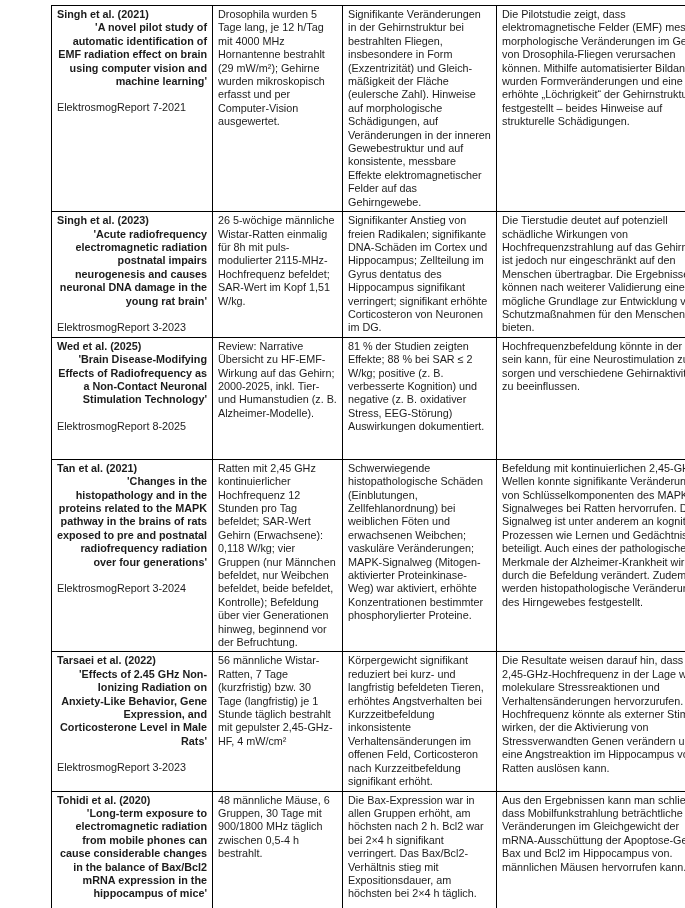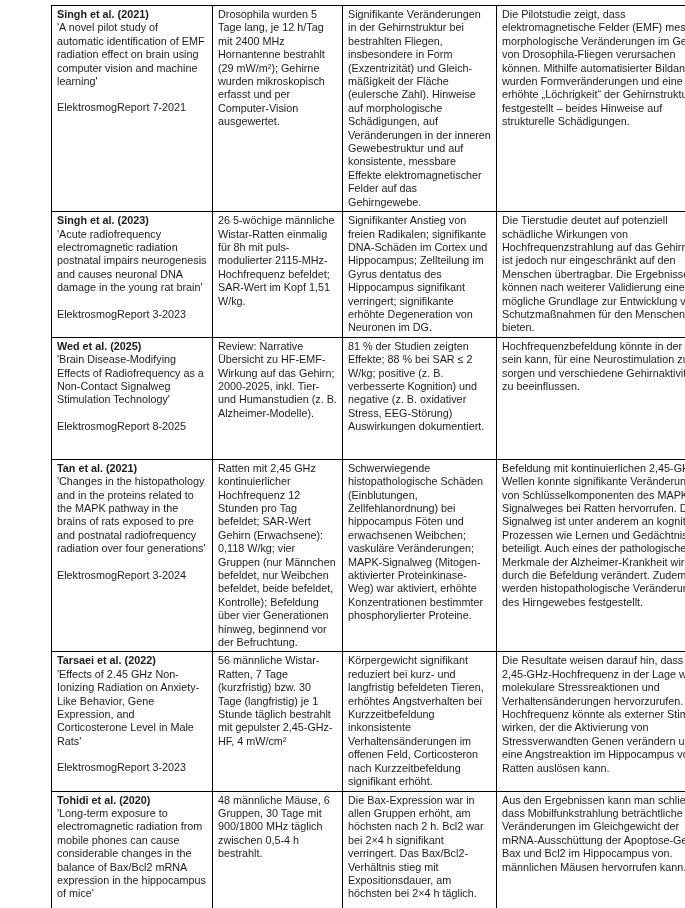--- a/index.html
+++ b/index.html
@@ -30,21 +30,21 @@
   td.cell {
     border: 1px solid #000000;
     vertical-align: top;
     padding: 2px 5px 2px 5px;
     font-size: 10.8px;
     line-height: 13.4px;
     text-align: left;
     word-wrap: break-word;
   }
   .study-name { font-weight: bold; }
-  .study-title { font-weight: normal; }
+  .study-title { font-weight: bold; text-align: right; }
   .study-source { margin-top: 13px; }
 </style>
 </head>
 <body>
 
 <div class="page">
   <table class="studies-table">
     <colgroup>
       <col class="c1">
         <col class="c2">
@@ -53,51 +53,51 @@
     </colgroup>
     <tbody>
 
       <tr class="study-row" style="height:191px;">
         <td class="cell">
           <div class="study-name">Singh et al. (2021)</div>
           <div class="study-title">'A novel pilot study of automatic identification of EMF radiation effect on brain using computer vision and machine learning'</div>
           <div class="study-source">ElektrosmogReport 7-2021</div>
         </td>
         <td class="cell">
-          <div>Drosophila wurden 5 Tage lang, je 12 h/Tag mit 2400 MHz Hornantenne bestrahlt (29 mW/m²); Gehirne wurden mikroskopisch erfasst und per Computer-Vision ausgewertet.</div>
+          <div>Drosophila wurden 5 Tage lang, je 12 h/Tag mit 4000 MHz Hornantenne bestrahlt (29 mW/m²); Gehirne wurden mikroskopisch erfasst und per Computer-Vision ausgewertet.</div>
         </td>
         <td class="cell">
           <div>Signifikante Veränderungen in der Gehirnstruktur bei bestrahlten Fliegen, insbesondere in Form (Exzentrizität) und Gleich-mäßigkeit der Fläche (eulersche Zahl). Hinweise auf morphologische Schädigungen, auf Veränderungen in der inneren Gewebestruktur und auf konsistente, messbare Effekte elektromagnetischer Felder auf das Gehirngewebe.</div>
         </td>
         <td class="cell">
           <div>Die Pilotstudie zeigt, dass elektromagnetische Felder (EMF) messbare morphologische Veränderungen im Gehirn von Drosophila-Fliegen verursachen können. Mithilfe automatisierter Bildanalyse wurden Formveränderungen und eine erhöhte „Löchrigkeit“ der Gehirnstruktur festgestellt – beides Hinweise auf strukturelle Schädigungen.</div>
         </td>
       </tr>
 
       <tr class="study-row" style="height:122px;">
         <td class="cell">
           <div class="study-name">Singh et al. (2023)</div>
           <div class="study-title">'Acute radiofrequency electromagnetic radiation postnatal impairs neurogenesis and causes neuronal DNA damage in the young rat brain'</div>
           <div class="study-source">ElektrosmogReport 3-2023</div>
         </td>
         <td class="cell">
           <div>26 5-wöchige männliche Wistar-Ratten einmalig für 8h mit puls-modulierter 2115-MHz-Hochfrequenz befeldet; SAR-Wert im Kopf 1,51 W/kg.</div>
         </td>
         <td class="cell">
-          <div>Signifikanter Anstieg von freien Radikalen; signifikante DNA-Schäden im Cortex und Hippocampus; Zellteilung im Gyrus dentatus des Hippocampus signifikant verringert; signifikante erhöhte Degeneration von Neuronen im DG.</div>
+          <div>Signifikanter Anstieg von freien Radikalen; signifikante DNA-Schäden im Cortex und Hippocampus; Zellteilung im Gyrus dentatus des Hippocampus signifikant verringert; signifikant erhöhte Corticosteron von Neuronen im DG.</div>
         </td>
         <td class="cell">
           <div>Die Tierstudie deutet auf potenziell schädliche Wirkungen von Hochfrequenzstrahlung auf das Gehirn hin, ist jedoch nur eingeschränkt auf den Menschen übertragbar. Die Ergebnisse können nach weiterer Validierung eine mögliche Grundlage zur Entwicklung von Schutzmaßnahmen für den Menschen bieten.</div>
         </td>
       </tr>
 
       <tr class="study-row" style="height:122px;">
         <td class="cell">
           <div class="study-name">Wed et al. (2025)</div>
-          <div class="study-title">'Brain Disease-Modifying Effects of Radiofrequency as a Non-Contact Signalweg Stimulation Technology'</div>
+          <div class="study-title">'Brain Disease-Modifying Effects of Radiofrequency as a Non-Contact Neuronal Stimulation Technology'</div>
           <div class="study-source">ElektrosmogReport 8-2025</div>
         </td>
         <td class="cell">
           <div>Review: Narrative Übersicht zu HF-EMF-Wirkung auf das Gehirn; 2000-2025, inkl. Tier- und Humanstudien (z. B. Alzheimer-Modelle).</div>
         </td>
         <td class="cell">
           <div>81 % der Studien zeigten Effekte; 88 % bei SAR ≤ 2 W/kg; positive (z. B. verbesserte Kognition) und negative (z. B. oxidativer Stress, EEG-Störung) Auswirkungen dokumentiert.</div>
         </td>
         <td class="cell">
           <div>Hochfrequenzbefeldung könnte in der Lage sein kann, für eine Neurostimulation zu sorgen und verschiedene Gehirnaktivitäten zu beeinflussen.</div>
@@ -107,21 +107,21 @@
       <tr class="study-row" style="height:183px;">
         <td class="cell">
           <div class="study-name">Tan et al. (2021)</div>
           <div class="study-title">'Changes in the histopathology and in the proteins related to the MAPK pathway in the brains of rats exposed to pre and postnatal radiofrequency radiation over four generations'</div>
           <div class="study-source">ElektrosmogReport 3-2024</div>
         </td>
         <td class="cell">
           <div>Ratten mit 2,45 GHz kontinuierlicher Hochfrequenz 12 Stunden pro Tag befeldet; SAR-Wert Gehirn (Erwachsene): 0,118 W/kg; vier Gruppen (nur Männchen befeldet, nur Weibchen befeldet, beide befeldet, Kontrolle); Befeldung über vier Generationen hinweg, beginnend vor der Befruchtung.</div>
         </td>
         <td class="cell">
-          <div>Schwerwiegende histopathologische Schäden (Einblutungen, Zellfehlanordnung) bei hippocampus Föten und erwachsenen Weibchen; vaskuläre Veränderungen; MAPK-Signalweg (Mitogen-aktivierter Proteinkinase-Weg) war aktiviert, erhöhte Konzentrationen bestimmter phosphorylierter Proteine.</div>
+          <div>Schwerwiegende histopathologische Schäden (Einblutungen, Zellfehlanordnung) bei weiblichen Föten und erwachsenen Weibchen; vaskuläre Veränderungen; MAPK-Signalweg (Mitogen-aktivierter Proteinkinase-Weg) war aktiviert, erhöhte Konzentrationen bestimmter phosphorylierter Proteine.</div>
         </td>
         <td class="cell">
           <div>Befeldung mit kontinuierlichen 2,45-GHz-Wellen konnte signifikante Veränderungen von Schlüsselkomponenten des MAPK-Signalweges bei Ratten hervorrufen. Dieser Signalweg ist unter anderem an kognitiven Prozessen wie Lernen und Gedächtnis beteiligt. Auch eines der pathologischen Merkmale der Alzheimer-Krankheit wird durch die Befeldung verändert. Zudem werden histopathologische Veränderungen des Hirngewebes festgestellt.</div>
         </td>
       </tr>
 
       <tr class="study-row" style="height:139px;">
         <td class="cell">
           <div class="study-name">Tarsaei et al. (2022)</div>
           <div class="study-title">'Effects of 2.45 GHz Non-Ionizing Radiation on Anxiety-Like Behavior, Gene Expression, and Corticosterone Level in Male Rats'</div>

